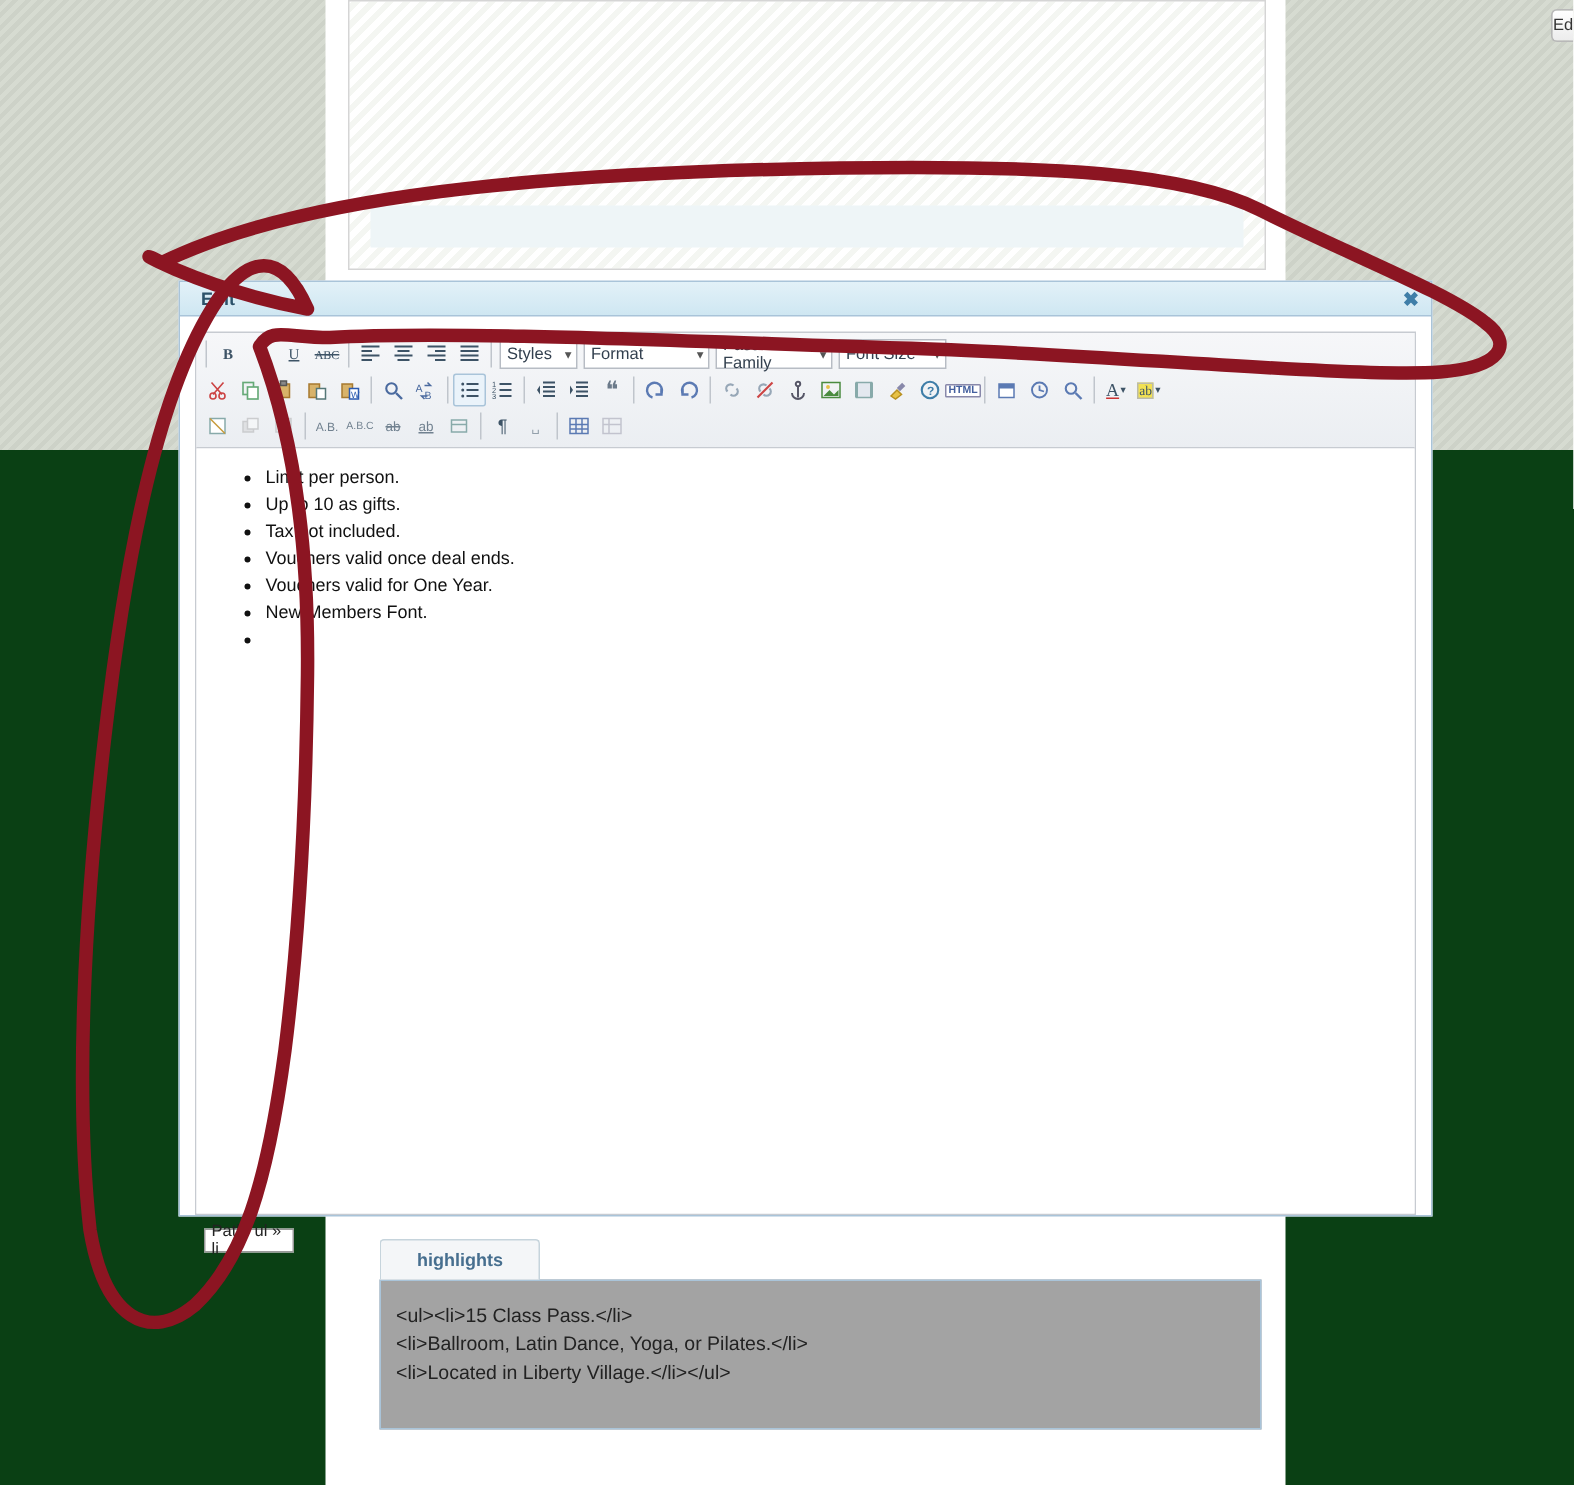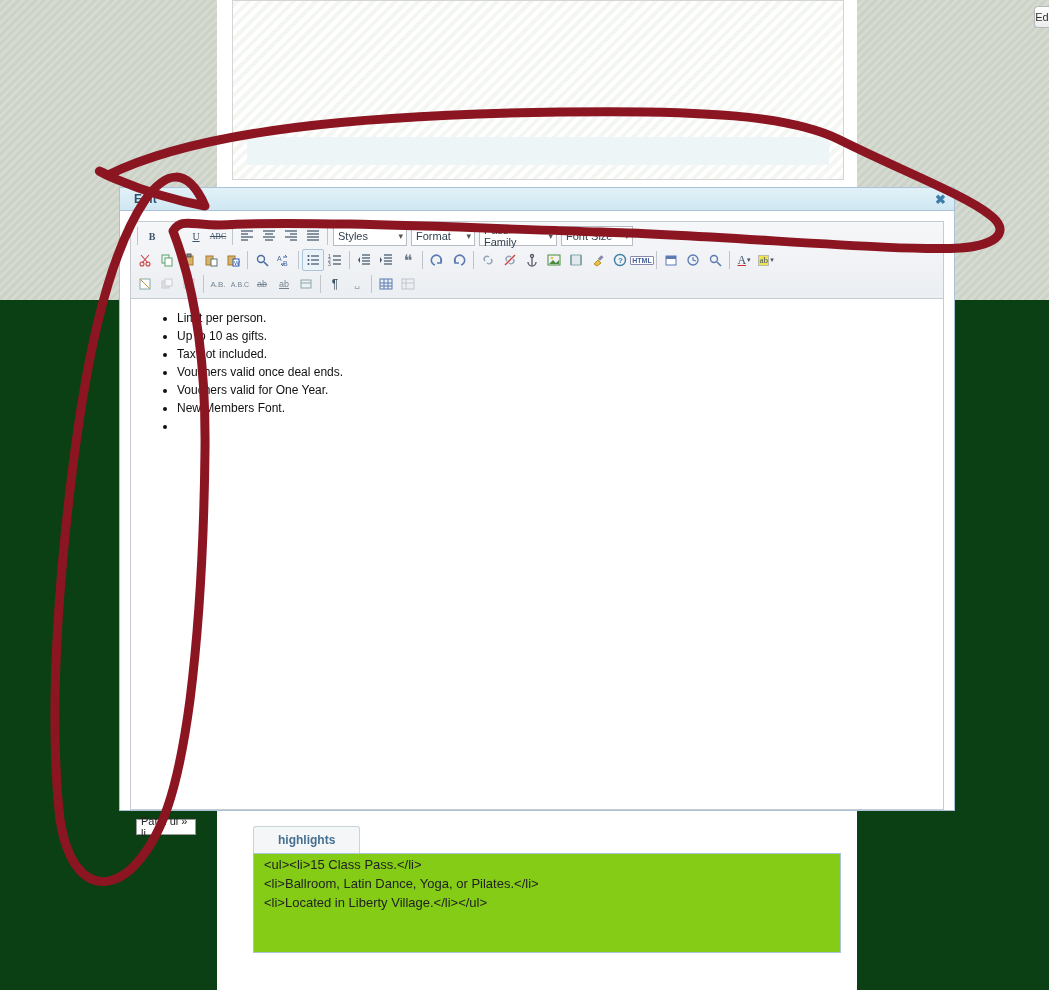--- a/index.html
+++ b/index.html
@@ -122,21 +122,21 @@
     margin: 0 2px;
     display: inline-flex;
     align-items: center;
     color: #33404f;
     position: relative;
     cursor: pointer;
   }
   .tsel::after{
     content:"▾"; position:absolute; right:3px; font-size:9px; color:#555;
   }
-  .w70{width:74px}.w60{width:64px}.w90{width:78px}.w72{width:72px}
+  .w70{width:52px}.w60{width:84px}.w90{width:78px}.w72{width:72px}
   .editor-content {
     height: 510px;
     background:#fff;
     padding: 10px 12px 12px 32px;
     font-family: Arial, sans-serif;
     font-size: 12px;
     color:#111;
     overflow:auto;
   }
   .editor-content ul { list-style: disc; padding-left: 14px; }
@@ -172,22 +172,22 @@
     padding:6px 24px 6px 24px;
     font-size:12px;
     font-weight:bold;
     color:#476f8f;
     border-radius:3px 3px 0 0;
     cursor:pointer;
   }
   .tabcontent {
     width:588px; height:100px;
     border:1px solid #a9c4d9;
-    background:#84cc16;
-    padding:2px 10px;
+    background:#a3a3a3;
+    padding:14px 10px;
     font-family: Arial, sans-serif;
     font-size:13px;
     line-height:1.45;
     color:#222;
     white-space: pre-line;
   }
   .side-btn {
     position:absolute;
     right:0; top:6px;
     width:15px; height:22px;

